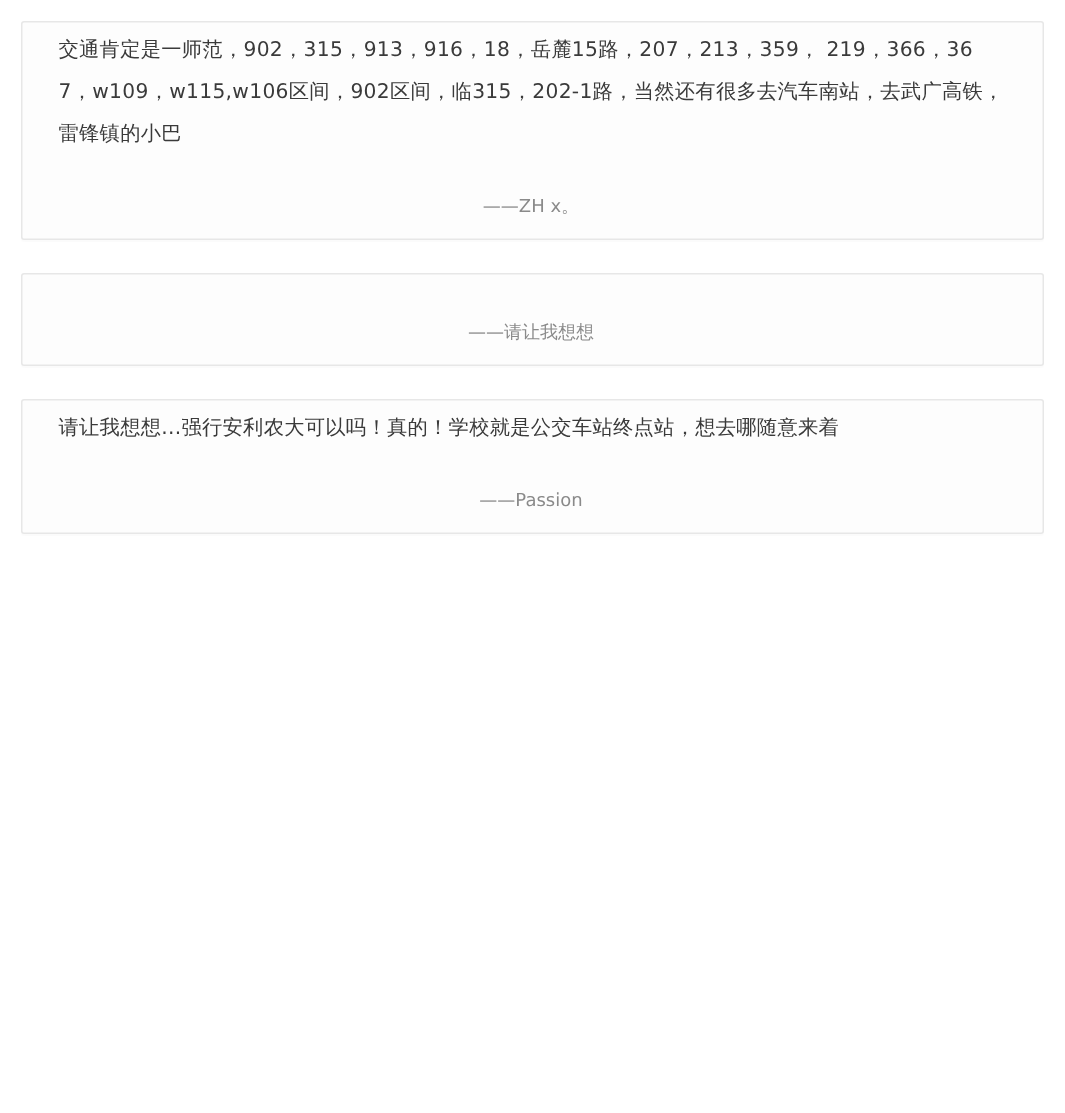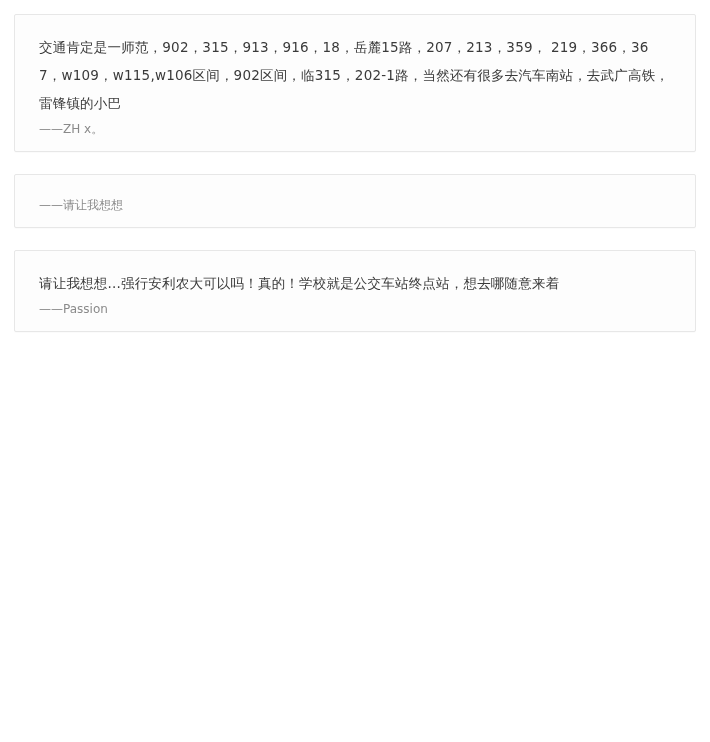--- a/index.html
+++ b/index.html
@@ -19,35 +19,35 @@
     height: 742px;
     box-sizing: border-box;
     padding: 14px 14px 0 14px;
     background: #ffffff;
   }
   .comment-card {
     background: #fdfdfd;
     border: 1px solid #e7e7e7;
     border-radius: 2px;
     box-sizing: border-box;
-    padding: 18px 24px 12px 24px;
+    padding: 4px 24px 12px 24px;
     margin-bottom: 22px;
     box-shadow: 0 1px 1px rgba(0,0,0,0.02);
   }
   .comment-body {
     font-size: 13.5px;
     line-height: 28px;
     color: #3a3a3a;
     letter-spacing: 0.2px;
     word-break: break-all;
     text-align: left;
   }
   .comment-author {
-    margin-top: 2px;
-    text-align: left;
+    margin-top: 24px;
+    text-align: center;
     font-size: 12px;
     color: #8a8a8a;
     line-height: 20px;
     padding-right: 2px;
   }
 </style>
 </head>
 <body>
 
 <div class="page">

